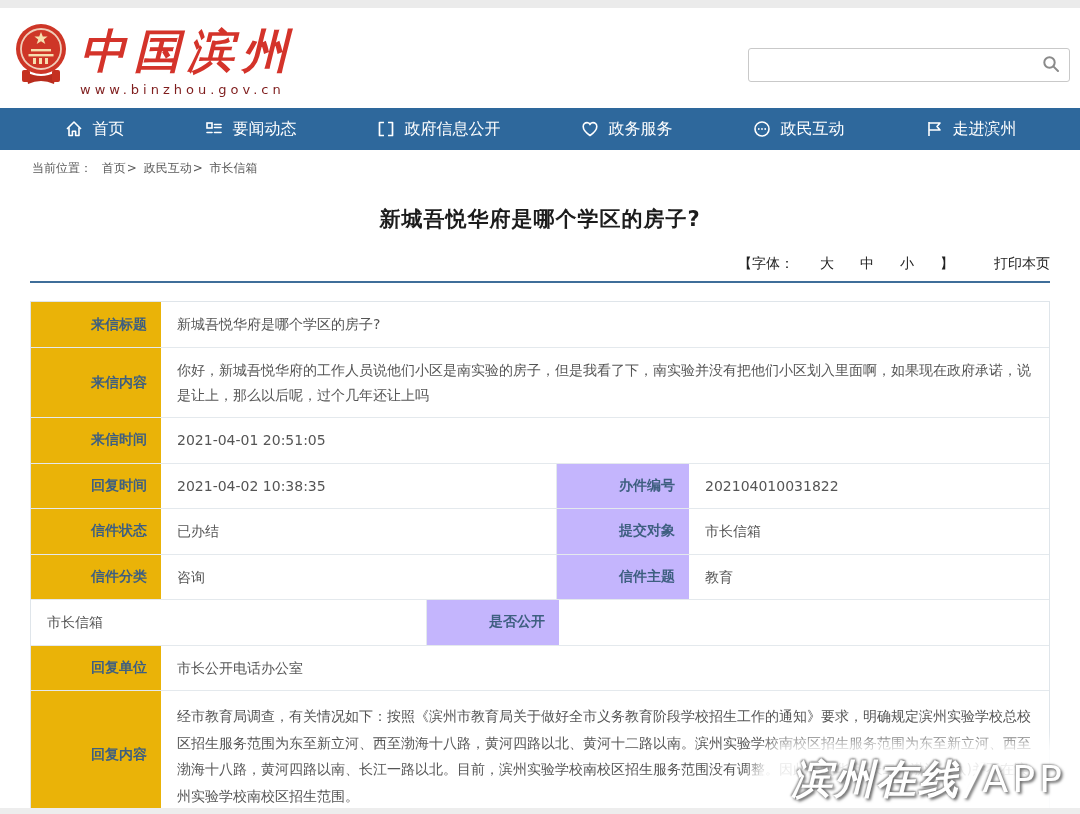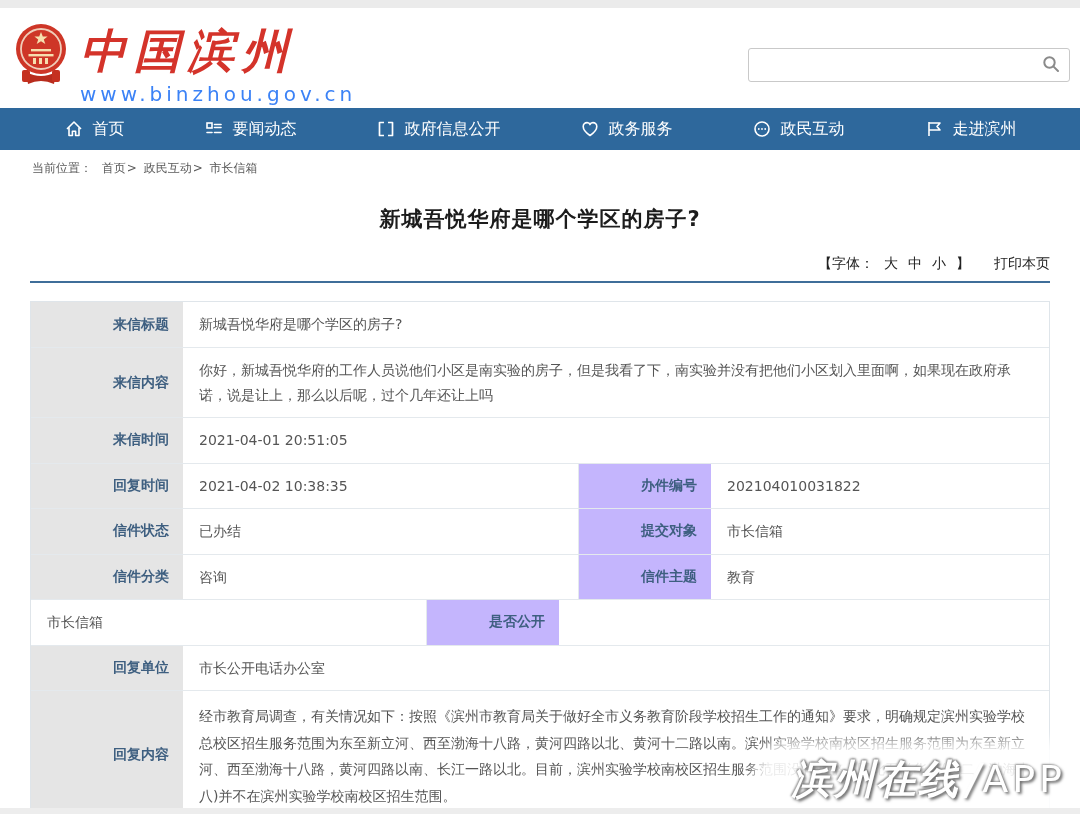--- a/index.html
+++ b/index.html
@@ -7,52 +7,52 @@
   .page { position:relative; width:1080px; height:814px; background:#fff; margin:0 auto; overflow:hidden; }
   .top-strip { height:8px; background:#ebebeb; }
   .bottom-strip { position:absolute; left:0; bottom:0; width:100%; height:6px; background:#ededed; }
 
   
   .header { position:relative; height:100px; background:#fff; }
   .logo-group { position:absolute; left:12px; top:14px; display:flex; align-items:flex-start; cursor:pointer; }
   .logo-text { margin-left:10px; }
   .site-name { font-family:"DejaVu Serif","Liberation Serif",serif; font-weight:bold; font-style:italic;
                color:#d4332a; font-size:46px; line-height:58px; letter-spacing:8px; }
-  .site-url { color:#3b82f6; font-size:20px; letter-spacing:4px; margin-top:2px; }
+  .site-url { color:#7f1d1d; font-size:13px; letter-spacing:4px; margin-top:2px; }
   .search-box { position:absolute; right:10px; top:40px; width:322px; height:34px; border:1px solid #c9c9c9;
                 border-radius:3px; background:#fff; display:flex; align-items:center; }
   .search-input { flex:1; height:100%; border:none; outline:none; padding:0 10px; font-size:14px; background:transparent; }
   .search-btn { width:36px; height:100%; display:flex; align-items:center; justify-content:center; cursor:pointer; background:transparent; border:none; }
 
   
   .nav { height:42px; background:#2e689c; display:flex; align-items:stretch; justify-content:space-around; padding:0 24px; }
   .nav-item { display:flex; align-items:center; gap:9px; color:#fff; font-size:16px; cursor:pointer; padding:0 10px; }
   .nav-item svg { display:block; }
 
   
   .breadcrumb { padding:10px 0 6px 2px; font-size:12px; color:#5a5a5a; }
   .breadcrumb .crumb { color:#5a5a5a; cursor:pointer; text-decoration:none; }
   .breadcrumb .sep { margin:0 3px 0 1px; }
   .breadcrumb .prefix { margin-right:6px; }
 
   .content { padding:0 30px; }
 
   .page-title { text-align:center; font-size:21px; font-weight:bold; color:#1c1c1c; margin-top:22px; letter-spacing:1px; }
 
-  .font-controls { display:flex; justify-content:flex-end; align-items:center; gap:10px; font-size:14px; color:#222;
+  .font-controls { display:flex; justify-content:flex-end; align-items:center; gap:26px; font-size:14px; color:#222;
                    margin-top:22px; padding-bottom:8px; border-bottom:2px solid #3f6e99; }
   .font-size-btn { cursor:pointer; }
   .print-btn { margin-left:14px; cursor:pointer; }
 
   
   .letter-table { margin-top:18px; border:1px solid #dfe5ea; }
   .row { display:flex; border-bottom:1px solid #e4e9ed; }
   .row:last-child { border-bottom:none; }
   .cell { display:flex; align-items:center; font-size:14px; }
-  .cell.label { width:152px; background:#e5e5e5; color:#3e5f80; font-weight:bold; justify-content:flex-end;
+  .cell.label { width:130px; background:#eab308; color:#3e5f80; font-weight:bold; justify-content:flex-end;
                 padding:10px 14px 10px 6px; flex-shrink:0; }
   .cell.label2 { width:133px; background:#c4b5fd; color:#3e5f80; font-weight:bold; justify-content:flex-end;
                  padding:10px 14px 10px 6px; flex-shrink:0; border-left:1px solid #e4e9ed; }
   .cell.value { color:#555; padding:10px 16px; flex:1; line-height:1.75; }
   .cell.value.fixed { flex:0 0 395px; }
   .row.h-title   { min-height:46px; }
   .row.h-content { min-height:68px; }
   .row.h-simple  { min-height:44px; }
   .row.h-reply   { min-height:112px; }
   .row.h-reply .cell.value { align-items:flex-start; padding-top:12px; line-height:1.9; }

